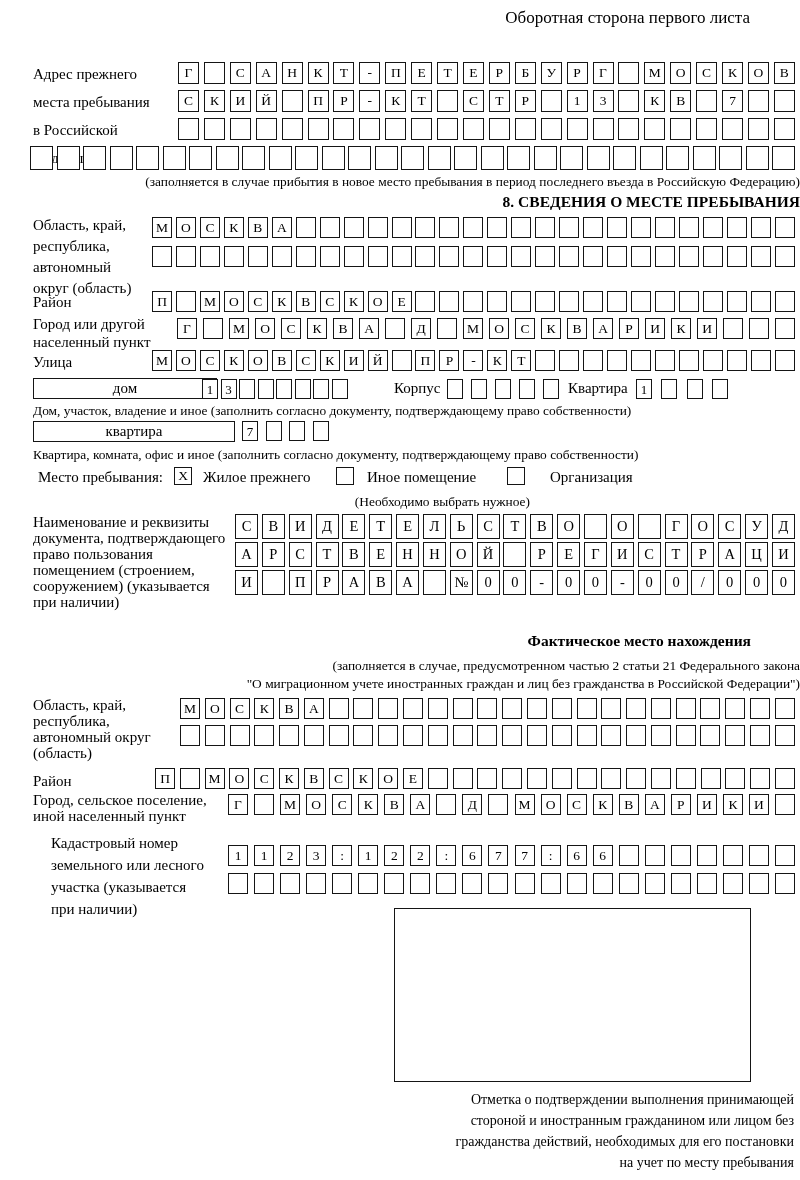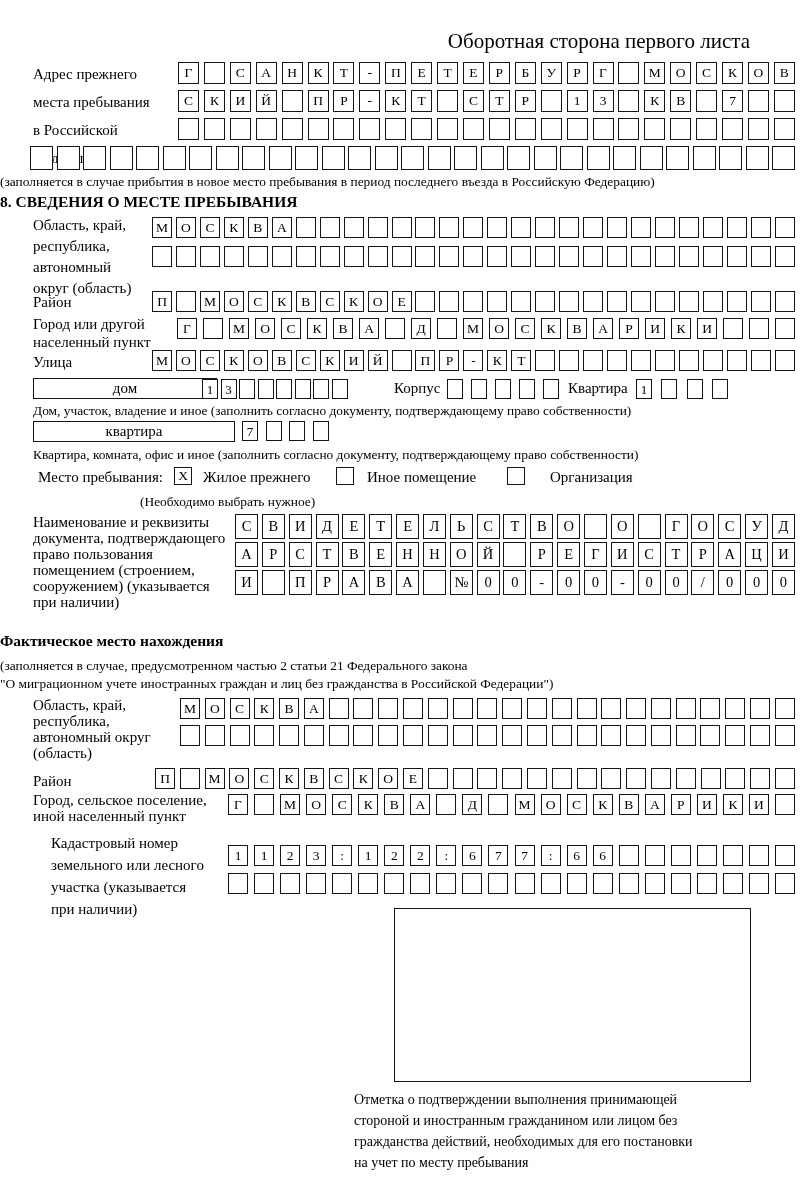--- a/index.html
+++ b/index.html
@@ -9,21 +9,21 @@
     font-family:"Liberation Serif","DejaVu Serif",serif; color:#000;
     overflow:hidden;
   }
   .abs { position:absolute; }
   .lbl { font-size:15px; line-height:22px; white-space:pre-line; }
   .lh28 { line-height:28px; }
   .lh21 { line-height:21px; }
   .lh20 { line-height:16px; }
   .lh18 { line-height:18px; }
   .note { font-size:13.4px; white-space:pre-line; }
-  .center { text-align:left; }
+  .center { text-align:right; }
   .right { text-align:right; }
   .h2 { font-size:15.5px; font-weight:bold; }
   .cellrow { position:absolute; display:flex; justify-content:space-between; }
   .cell {
     flex:none; border:1.6px solid #151515; background:#fff;
     display:flex; align-items:center; justify-content:center;
     font-size:13.5px; line-height:1;
   }
   .ra   .cell { width:21px; height:22px; }
   .rfull.cellrow .cell { width:23px; height:24px; }
@@ -37,21 +37,21 @@
   .cb {
     position:absolute; width:18px; height:18px; border:1.6px solid #151515;
     display:flex; align-items:center; justify-content:center; font-size:13.5px;
   }
   .inline-lbl { position:absolute; font-size:15px; }
   .bigbox { position:absolute; border:1.8px solid #151515; background:#fff; }
 </style>
 </head>
 <body>
 
-<div class="abs right" style="left:390px;top:29px;width:360px;font-size:21px">Оборотная сторона первого листа</div>
+<div class="abs right" style="left:390px;top:8px;width:360px;font-size:17px">Оборотная сторона первого листа</div>
 
 <div class="abs lbl lh28" style="left:33px;top:60px;width:150px">Адрес прежнего
 места пребывания
 в Российской
 Федерации</div>
 <div class="cellrow ra" style="left:178px;top:62px;width:617px">
     <span class="cell">Г</span>
     <span class="cell"></span>
     <span class="cell">С</span>
     <span class="cell">А</span>
@@ -432,21 +432,21 @@
     <span class="cell">0</span>
     <span class="cell">-</span>
     <span class="cell">0</span>
     <span class="cell">0</span>
     <span class="cell">/</span>
     <span class="cell">0</span>
     <span class="cell">0</span>
     <span class="cell">0</span>
   </div>
 
-<div class="abs h2 center" style="left:0;top:632px;width:744px">Фактическое место нахождения</div>
+<div class="abs h2 center" style="left:7px;top:632px;width:744px">Фактическое место нахождения</div>
 <div class="abs note center lh18" style="left:0;top:657px;width:800px">(заполняется в случае, предусмотренном частью 2 статьи 21 Федерального закона
 "О миграционном учете иностранных граждан и лиц без гражданства в Российской Федерации")</div>
 
 <div class="abs lbl lh20" style="left:33px;top:697px;width:150px">Область, край,
 республика,
 автономный округ
 (область)</div>
 <div class="cellrow rb" style="left:180px;top:698px;width:615px">
     <span class="cell">М</span>
     <span class="cell">О</span>

